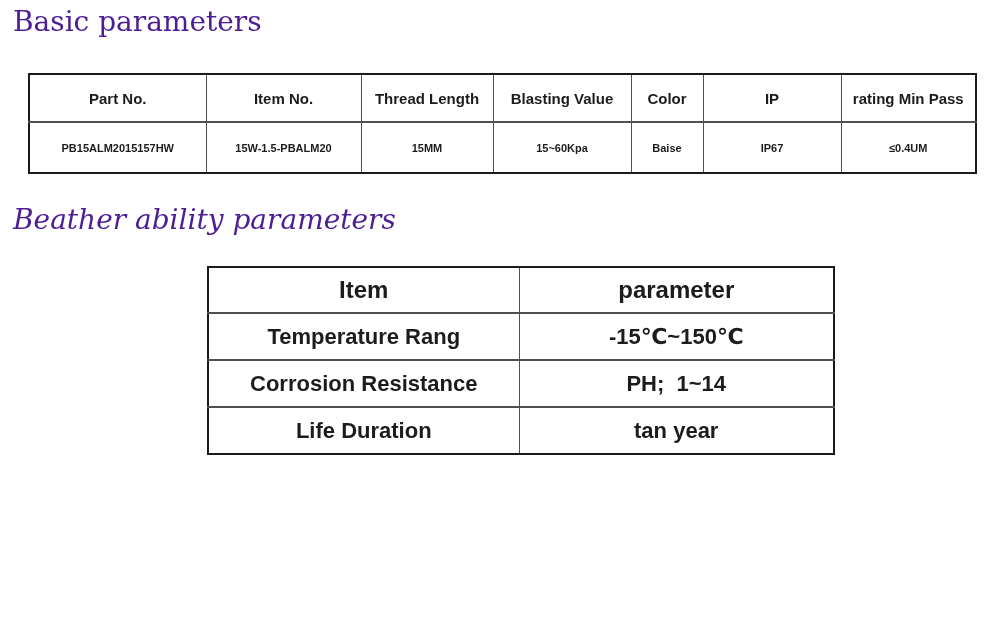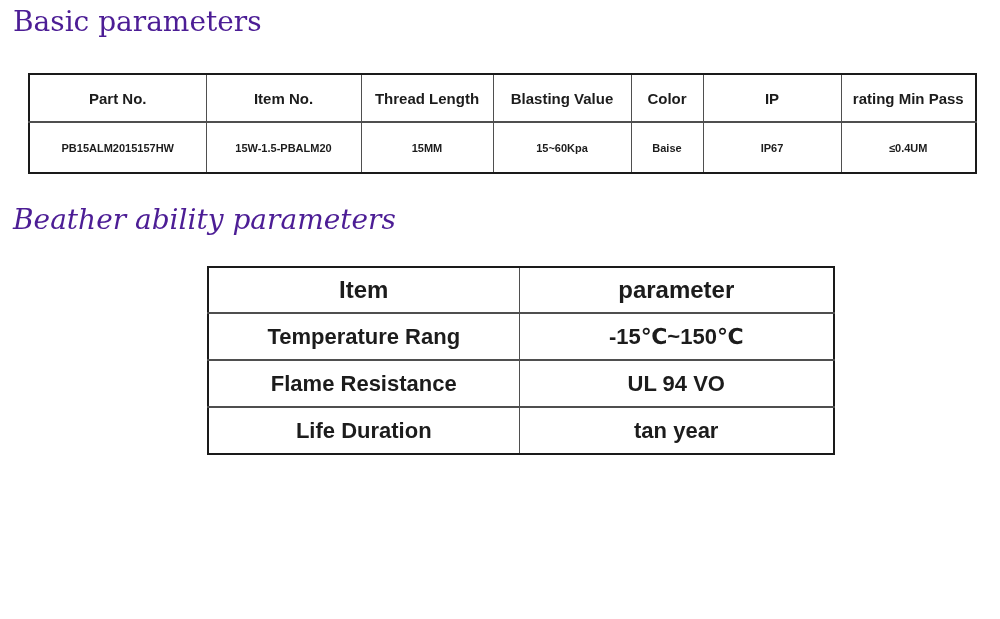--- a/index.html
+++ b/index.html
@@ -109,22 +109,22 @@
         <th>Item</th>
         <th>parameter</th>
       </tr>
     </thead>
     <tbody>
       <tr>
         <td>Temperature Rang</td>
         <td>-15℃~150℃</td>
       </tr>
       <tr>
-        <td>Flame Resistance</td>
-        <td>UL 94 VO</td>
+        <td>Corrosion Resistance</td>
+        <td>PH;  1~14</td>
       </tr>
       <tr>
         <td>Life Duration</td>
         <td>tan year</td>
       </tr>
     </tbody>
   </table>
 
 </main>
 

